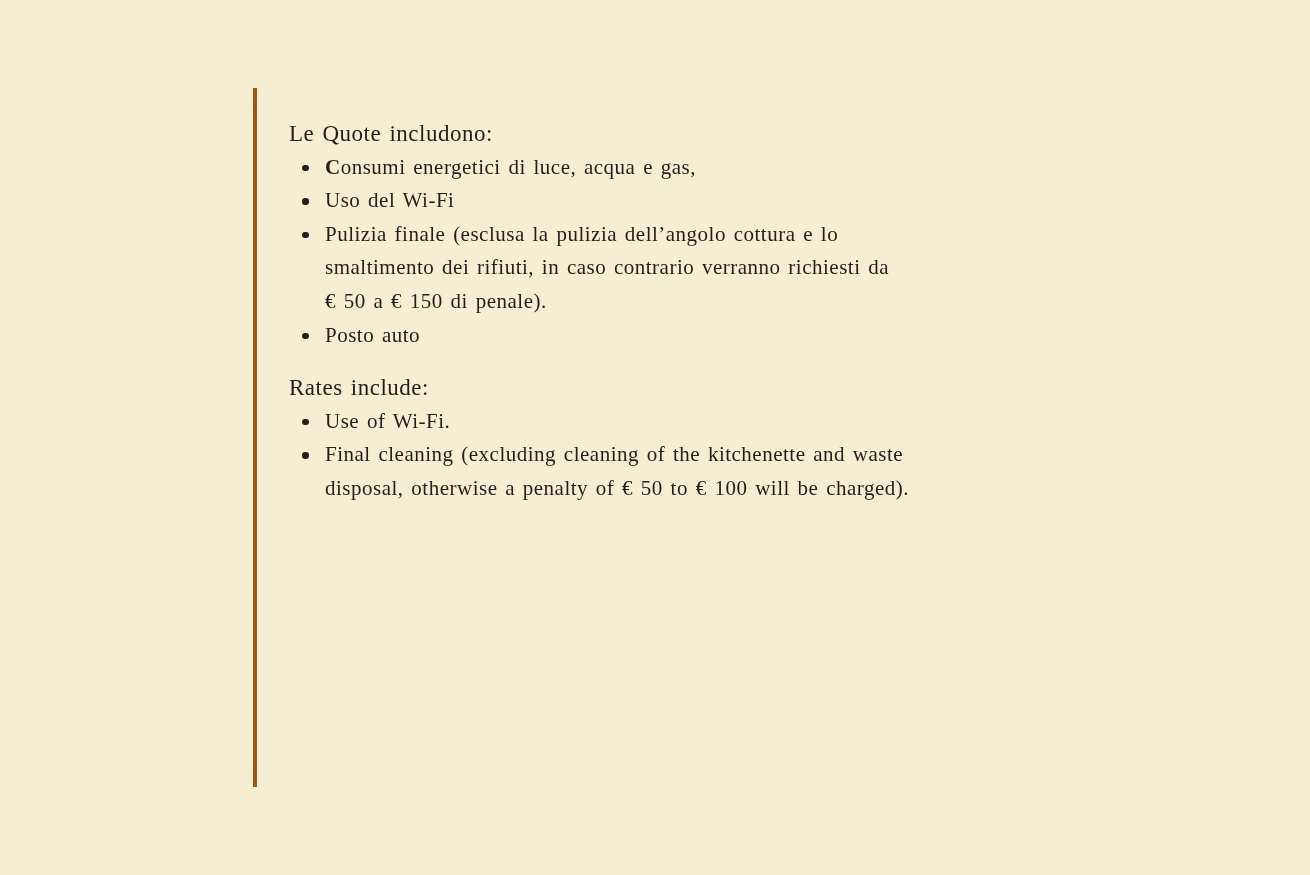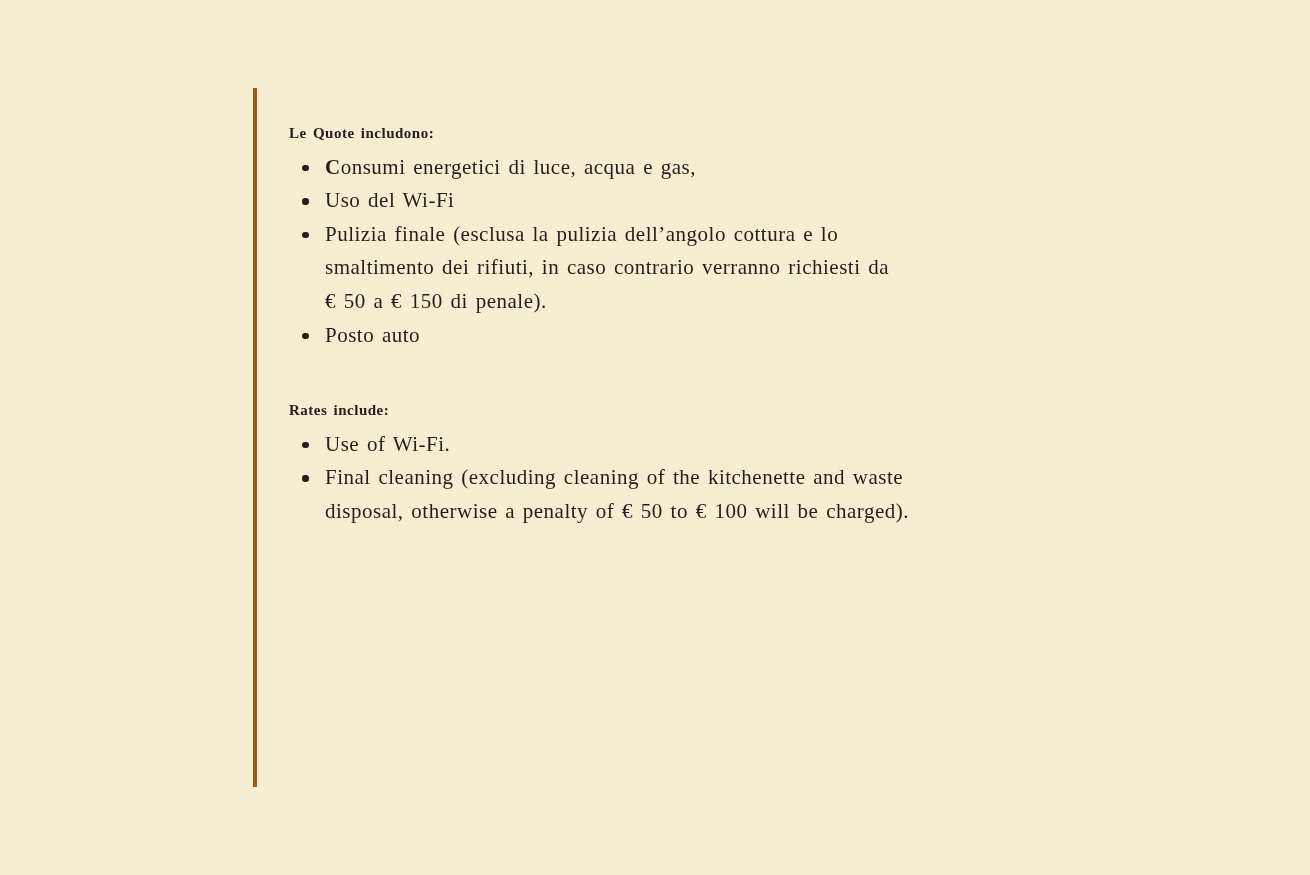--- a/index.html
+++ b/index.html
@@ -31,27 +31,27 @@
     left: 289px;
     top: 117px;
     width: 900px;
     font-size: 21px;
     line-height: 33.6px;
     letter-spacing: 0.5px;
     word-spacing: 2px;
   }
 
   .section-heading {
-    font-weight: 700;
-    font-size: 15px;
+    font-weight: 400;
+    font-size: 23px;
     line-height: 33.6px;
   }
 
   .section + .section {
-    margin-top: 42px;
+    margin-top: 19px;
   }
 
   ul.inclusions {
     list-style: none;
     margin: 0;
     padding: 0;
   }
 
   ul.inclusions li {
     position: relative;

